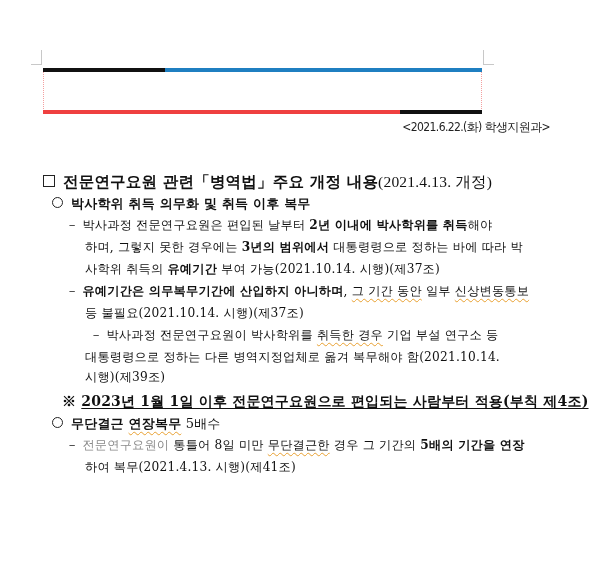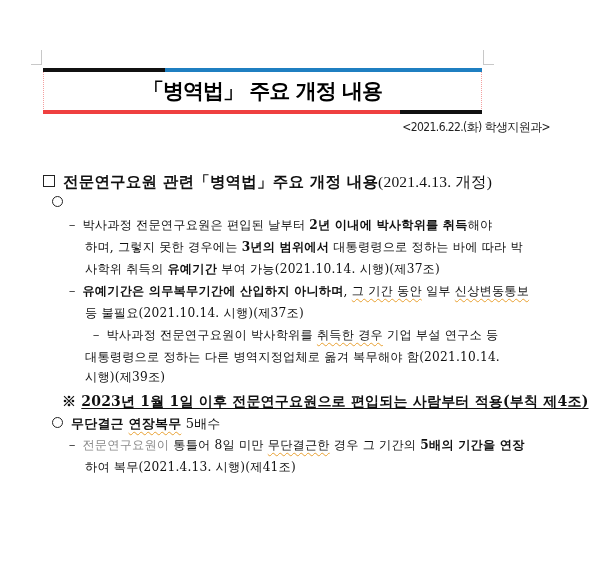--- a/index.html
+++ b/index.html
@@ -43,33 +43,32 @@
 </head>
 <body>
 
 <div class="corner tl"></div>
 <div class="corner tr"></div>
 
 <div class="title-box">
   <div class="bar top-black"></div>
   <div class="bar top-blue"></div>
   <div class="title-frame"></div>
-  <div class="title-text">「병역법」 주요 개정 내용</div>
   <div class="bar bot-red"></div>
   <div class="bar bot-black"></div>
 </div>
 
 <div class="date">&lt;2021.6.22.(화) 학생지원과&gt;</div>
 
 <div class="line h1">
   <span class="bullet"></span><span class="b">전문연구요원 관련「병역법」주요 개정 내용</span><span class="n">(2021.4.13. 개정)</span>
 </div>
 
 <div class="line h2" style="top:195px;">
-  <span class="circ"></span>
+  <span class="circ"></span><span>박사학위 취득 의무화 및 취득 이후 복무</span>
 </div>
 
 <div class="line dash" style="top:217px;">
   <span>－</span>
   <span>박사과정 전문연구요원은 편입된 날부터 </span><span class="b">2년 이내에 박사학위를 취득</span><span>해야</span>
 </div>
 <div class="line cont" style="top:239px;">
   <span>하며, 그렇지 못한 경우에는 </span><span class="b">3년의 범위에서</span><span> 대통령령으로 정하는 바에 따라 박</span>
 </div>
 <div class="line cont" style="top:261px;">

